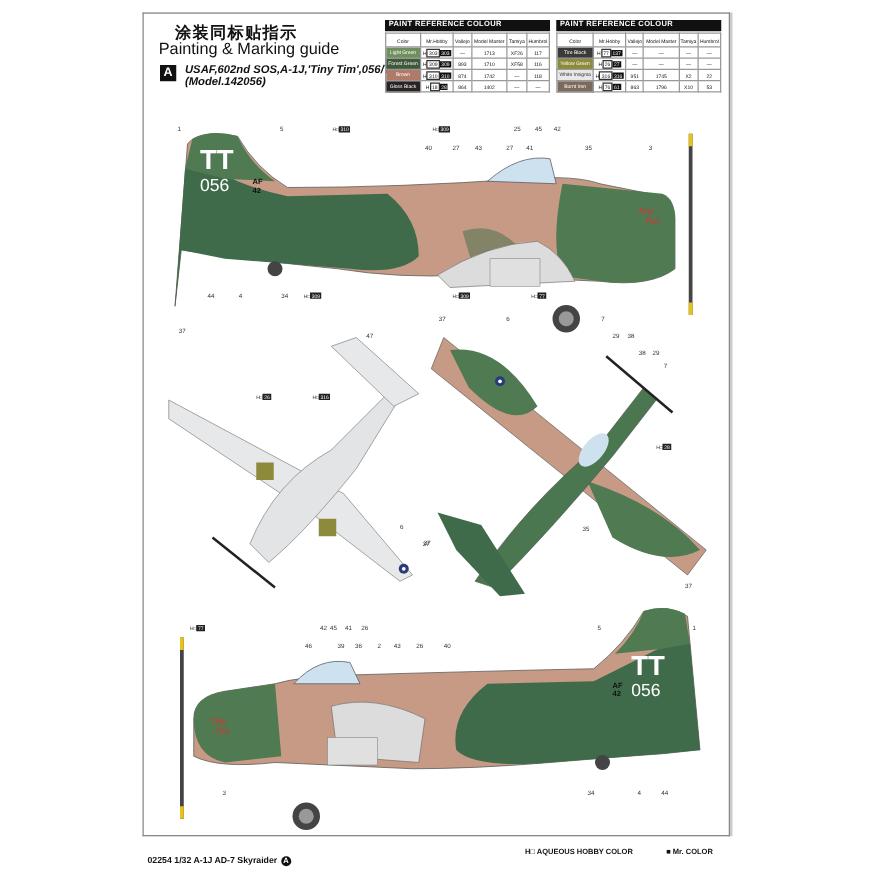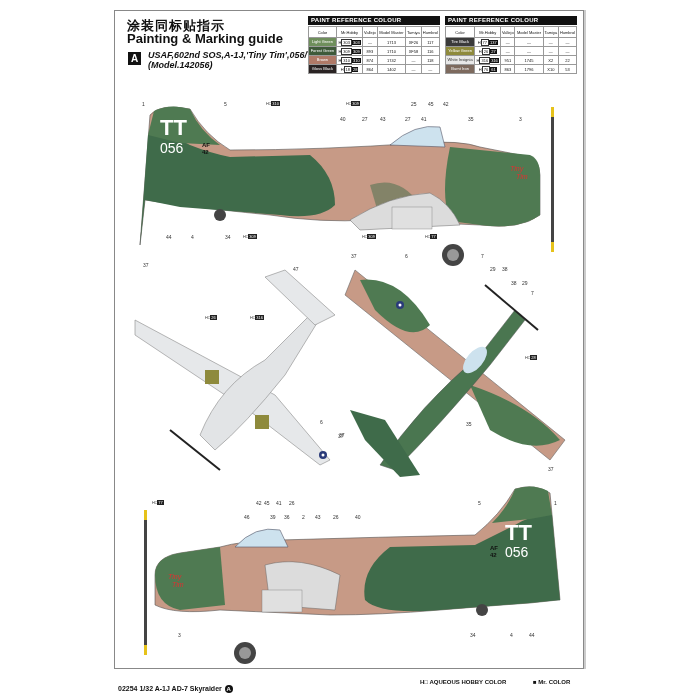--- a/index.html
+++ b/index.html
@@ -1,20 +1,20 @@
 <!DOCTYPE html>
 <html><head>
 <meta charset="utf-8">
 <style>
   html, body { margin:0; padding:0; background:#ffffff; }
   body { width:700px; height:700px; position:relative; overflow:hidden; font-family:"Liberation Sans", sans-serif; color:#111; }
   .page-frame { position:absolute; left:114px; top:10px; width:468px; height:658px; border:1px solid #888; border-top:none; border-left:1px solid #888; box-shadow: 2px 0 0 #ccc; }
   .page-frame::before { content:""; position:absolute; left:-1px; top:0; width:470px; height:1px; background:#888; }
-  .title-cn { position:absolute; left:127px; top:17px; font-size:13px; font-weight:bold; letter-spacing:1px; }
-  .title-en { position:absolute; left:127px; top:31px; font-size:13px; font-weight:bold; }
+  .title-cn { position:absolute; left:140px; top:17px; font-size:13px; font-weight:bold; letter-spacing:1px; }
+  .title-en { position:absolute; left:127px; top:31px; font-size:13px; font-weight:normal; }
   .scheme-badge { position:absolute; left:128px; top:52px; width:13px; height:13px; background:#111; color:#fff; font-size:10px; font-weight:bold; text-align:center; line-height:13px; }
   .scheme-desc { position:absolute; left:148px; top:50px; font-size:9px; font-weight:bold; font-style:italic; line-height:10px; }
 
   .paint-table { position:absolute; top:16px; width:132px; }
   .paint-table .hdr { background:#111; color:#fff; font-size:6px; font-weight:bold; padding:1px 3px; height:7px; line-height:7px; letter-spacing:0.3px; }
   .paint-table table { border-collapse:collapse; width:100%; margin-top:1px; }
   .paint-table td, .paint-table th { border:1px solid #999; font-size:4px; text-align:center; height:8px; padding:0; font-weight:normal; }
   .paint-table th { height:10px; }
   .swatch { color:#fff; font-size:3.5px; line-height:4px; }
   .code-cell { font-size:4px; }

